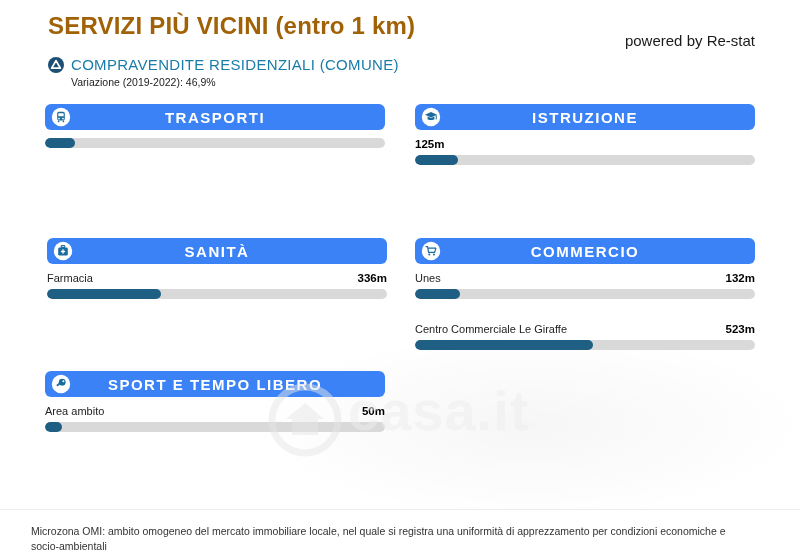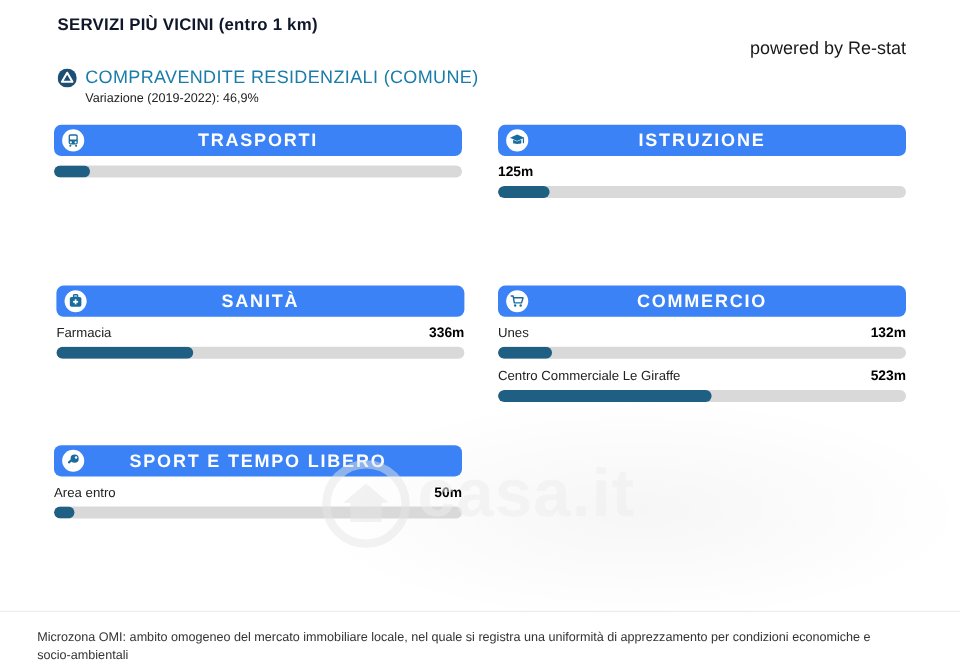--- a/index.html
+++ b/index.html
@@ -8,21 +8,21 @@
     font-family:"Liberation Sans","DejaVu Sans",sans-serif;color:#111;
   }
   
   .page::before{
     content:"";position:absolute;left:250px;top:330px;width:560px;height:190px;
     background:radial-gradient(ellipse at center, rgba(0,0,0,0.035), rgba(0,0,0,0) 70%);
     pointer-events:none;
   }
   .title{
     position:absolute;left:48px;top:12px;margin:0;
-    font-size:14px;font-weight:800;letter-spacing:.2px;color:#0f172a;
+    font-size:24px;font-weight:800;letter-spacing:.2px;color:#a16207;
   }
   .powered{
     position:absolute;right:45px;top:32px;font-size:15px;color:#1a1a1a;
   }
   .summary{position:absolute;left:48px;top:56px;display:flex;gap:7px;}
   .sum-icon{width:16px;height:16px;flex:0 0 16px;margin-top:1px;}
   .sum-title{font-size:15px;font-weight:normal;color:#1a7ca8;letter-spacing:.3px;}
   .sum-sub{font-size:10.5px;color:#222;margin-top:3px;}
 
   .card{position:absolute;width:340px;}
@@ -34,21 +34,21 @@
 
   .card-head{
     position:relative;height:26px;background:#3b82f6;border-radius:6px;
     display:flex;align-items:center;justify-content:center;
   }
   .head-icon{position:absolute;left:6px;top:3px;width:20px;height:20px;}
   .head-title{
     color:#fff;font-weight:bold;font-size:15px;letter-spacing:1.5px;
   }
   .row{margin-top:8px;}
-  .row + .row{margin-top:9px;}
+  .row + .row{margin-top:24px;}
   .row-top{display:flex;justify-content:space-between;align-items:baseline;}
   .row-label{font-size:11px;color:#222;}
   .row-value{font-size:11.5px;font-weight:bold;color:#000;}
   .bar{margin-top:5px;height:10px;background:#d9d9d9;border-radius:5px;overflow:hidden;}
   .bar-fill{height:100%;background:#1f5f83;border-radius:5px;width:0;}
 
   .watermark{
     position:absolute;left:268px;top:383px;display:flex;align-items:flex-start;gap:6px;
     pointer-events:none;opacity:.55;
   }
@@ -191,21 +191,21 @@
           <circle cx="10" cy="10" r="9.2" fill="#fff"></circle>
           <circle cx="11.2" cy="8.2" r="3.4" fill="#1a6c9e"></circle>
           <rect x="5.2" y="11.2" width="5" height="1.8" rx="0.9" transform="rotate(-40 5.2 11.2)" fill="#1a6c9e"></rect>
           <circle cx="12.4" cy="7.2" r="1" fill="#fff"></circle>
         </svg>
       </span>
       <span class="head-title">SPORT E TEMPO LIBERO</span>
     </div>
     <div class="row">
       <div class="row-top">
-        <span class="row-label">Area entro</span>
+        <span class="row-label">Area ambito</span>
         <span class="row-value">50m</span>
       </div>
       <div class="bar">
         <div class="bar-fill" style="width: 5%;"></div>
       </div>
     </div>
   </section>
 
   <div class="watermark">
     <span class="wm-logo">

